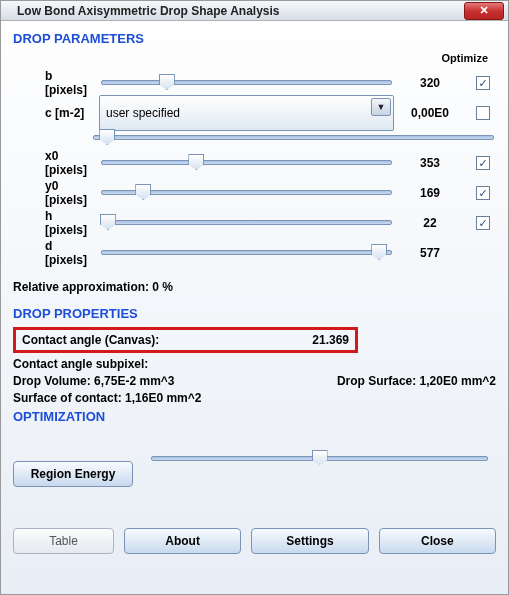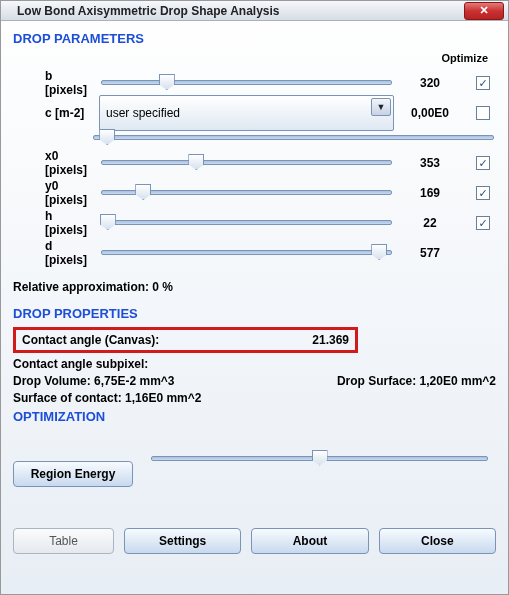--- a/index.html
+++ b/index.html
@@ -226,17 +226,17 @@
       <div class="slider">
         <div class="track"></div>
           <div class="knob" style="left:50%"></div>
       </div>
     </div>
   </div>
 
 
   <div class="bottom-row">
     <div class="btn btn-dim">Table</div>
+    <div class="btn">About</div>
     <div class="btn">Settings</div>
-    <div class="btn">About</div>
     <div class="btn">Close</div>
   </div>
 </div>
 
 </body></html>

